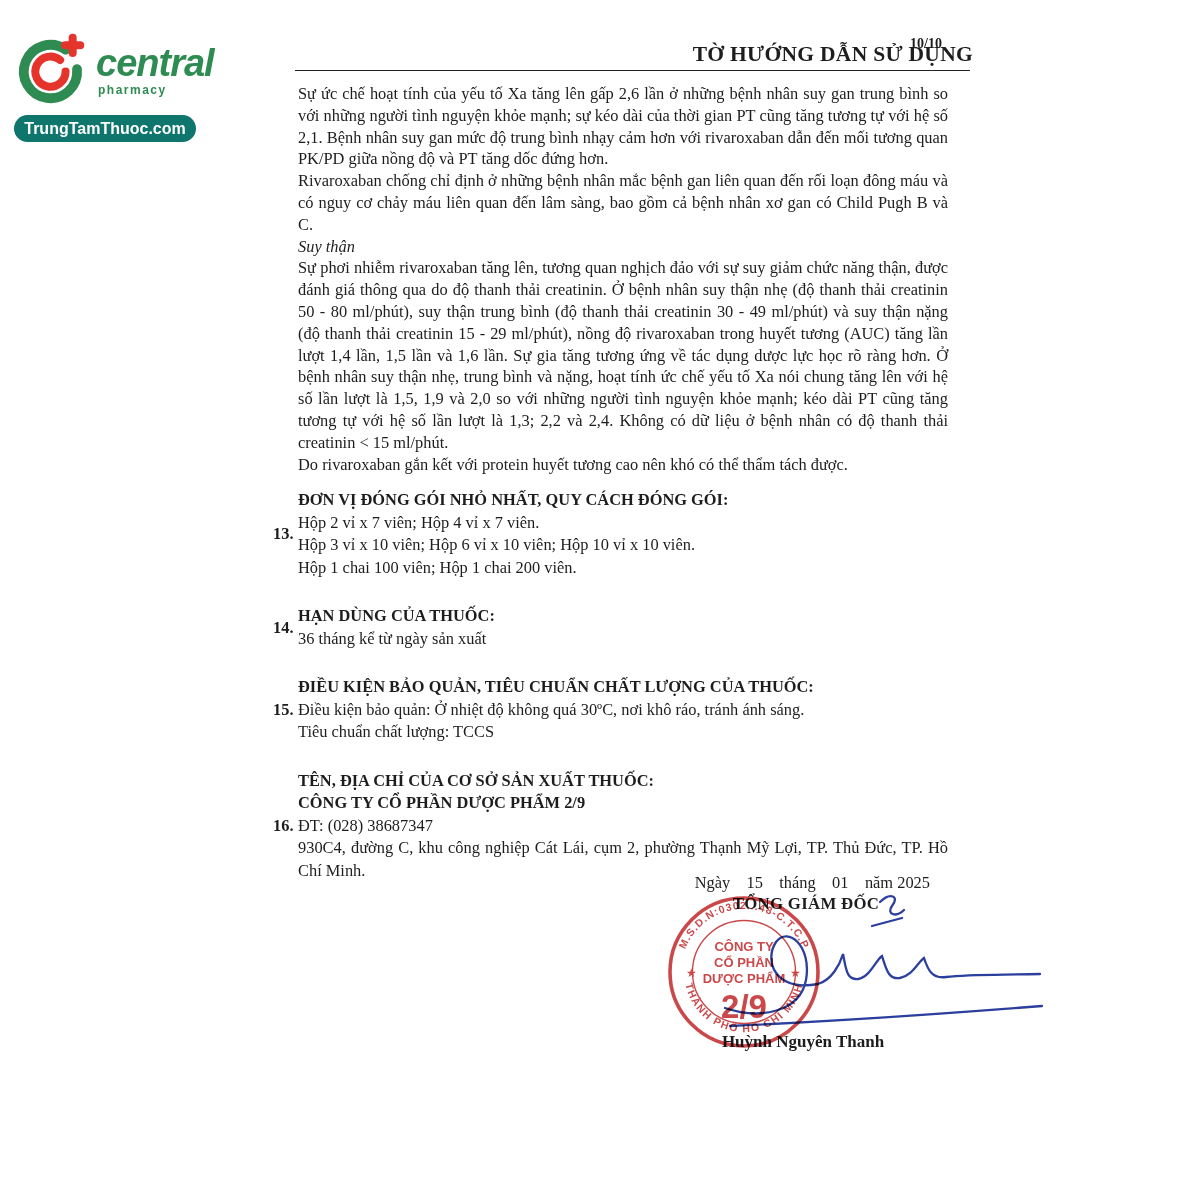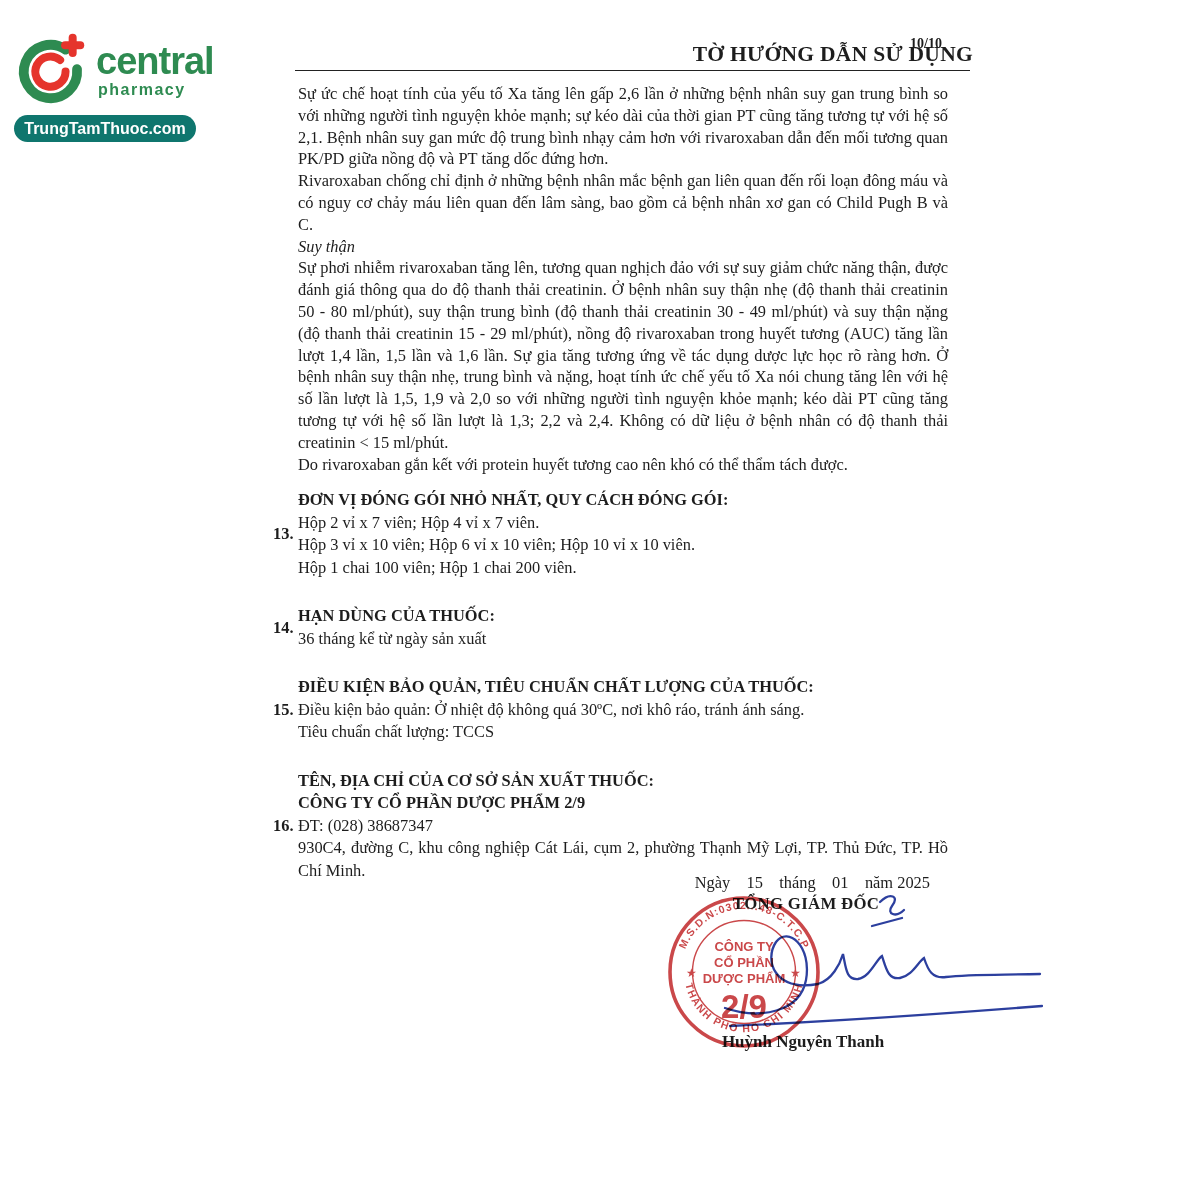--- a/index.html
+++ b/index.html
@@ -6,23 +6,23 @@
   .page{
     position:relative;width:1200px;height:1200px;background:#ffffff;
     font-family:"Liberation Serif","DejaVu Serif",serif;color:#1d1d1d;overflow:hidden;
   }
   
   .logo{position:absolute;left:14px;top:28px;width:184px;}
   .logo-top{display:flex;align-items:center;}
   .logo-mark{width:80px;height:80px;flex:none;}
   .logo-words{margin-left:2px;margin-top:4px;}
   .brand{font-family:"Liberation Sans","DejaVu Sans",sans-serif;font-weight:bold;
-         font-size:38px;line-height:1;color:#2e8b51;letter-spacing:-1px;}
+         font-size:38px;line-height:1;color:#2e8b51;letter-spacing:-1px;font-style:italic;}
   .brand-sub{font-family:"Liberation Sans","DejaVu Sans",sans-serif;font-weight:bold;
-         font-size:16px;color:#2e8b51;letter-spacing:1.5px;margin-top:1px;padding-left:2px;}
+         font-size:12px;color:#2e8b51;letter-spacing:1.5px;margin-top:1px;padding-left:2px;}
   .logo-banner{margin-top:7px;width:182px;height:27px;line-height:27px;border-radius:14px;
          background:#0f766e;color:#ffffff;text-align:center;
          font-family:"Liberation Sans","DejaVu Sans",sans-serif;font-weight:bold;font-size:16px;}
   
   .pageno{position:absolute;right:258px;top:36px;font-weight:bold;font-size:14px;}
   .doc{position:absolute;left:273px;top:42px;width:700px;}
   .doc-title{padding-left:22px;text-align:right;font-weight:bold;font-size:21.5px;letter-spacing:.3px;}
   .title-rule{margin-left:22px;width:675px;border-bottom:1.6px solid #222;margin-top:3px;}
   
   .body-text{margin-left:25px;width:650px;margin-top:12px;font-size:16.4px;line-height:21.8px;}

